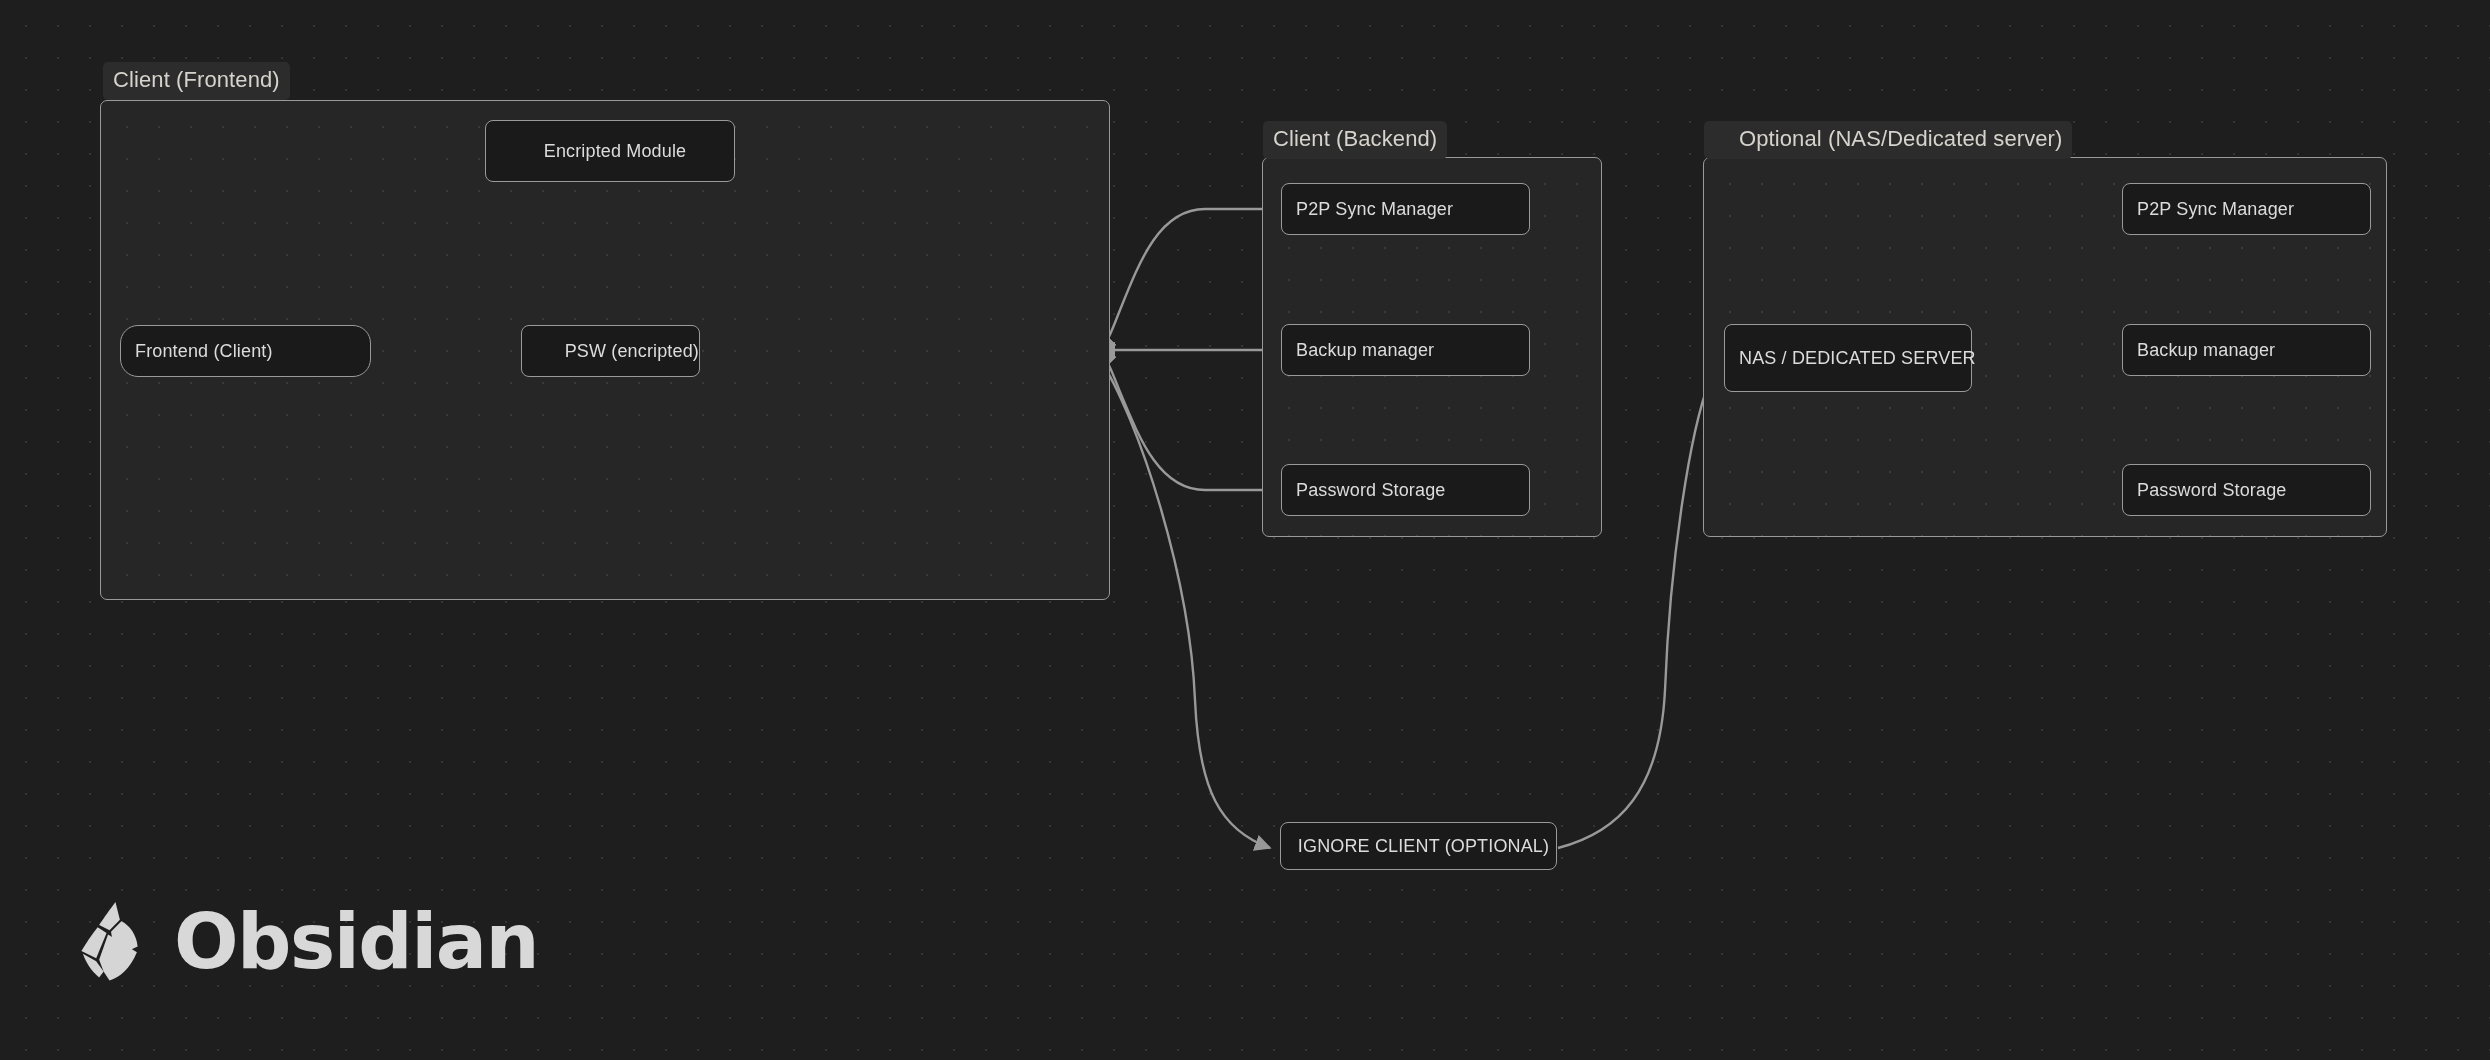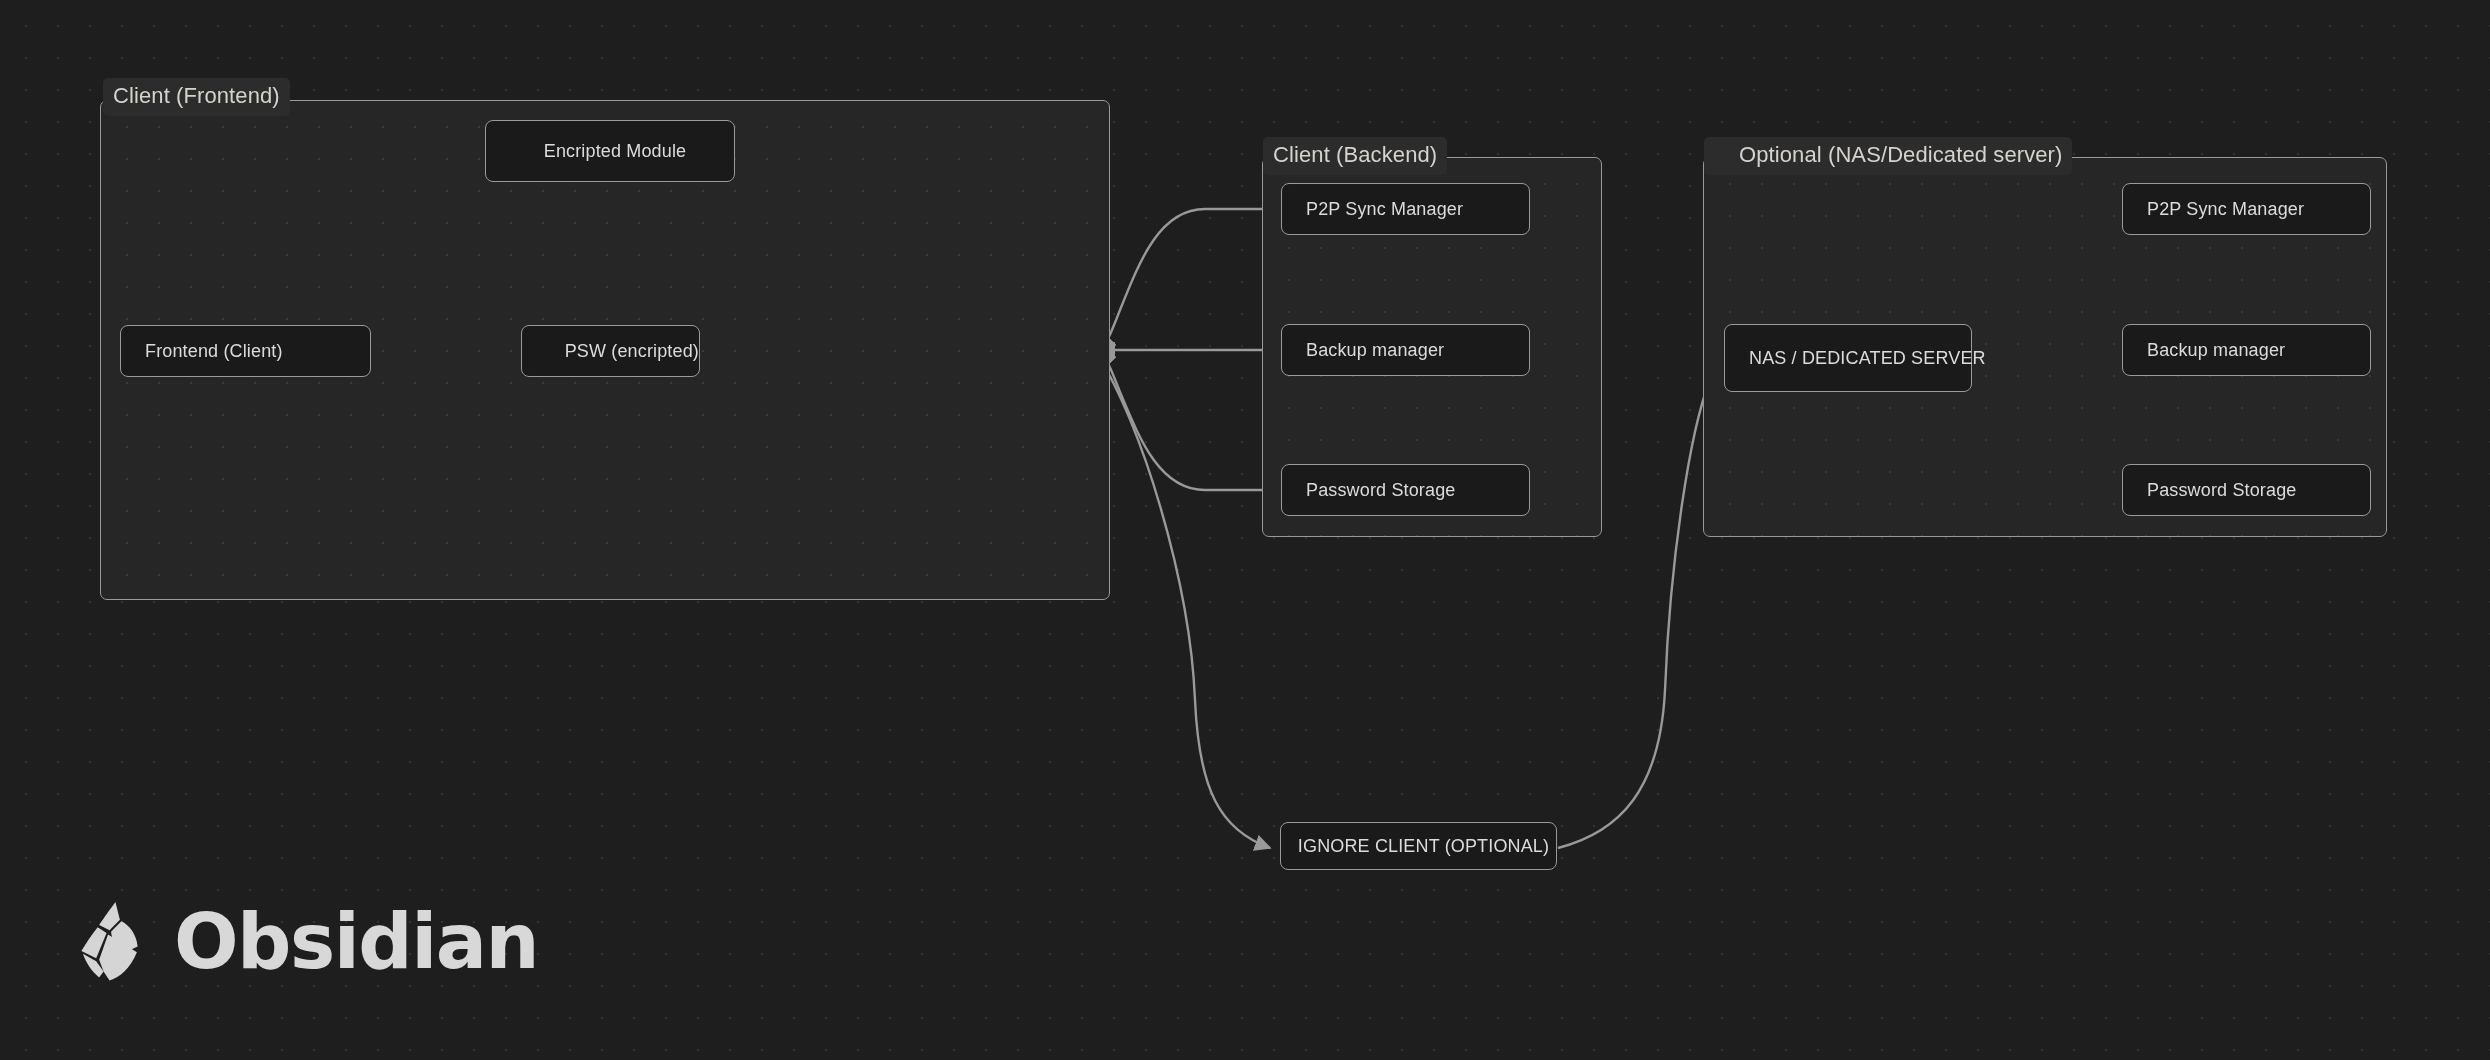--- a/index.html
+++ b/index.html
@@ -45,33 +45,32 @@
   .cluster-label {
     position: absolute;
     background: #2c2c2c;
     color: #d6d3cd;
     font-size: 22px;
     line-height: 1;
     padding: 7px 10px 9px 10px;
     border-radius: 5px;
     white-space: nowrap;
     letter-spacing: 0.1px;
-    margin-top: 16px;
   }
   .node {
     position: absolute;
     background: #1a1a1a;
     border: 1.6px solid #9a9a9a;
     border-radius: 8px;
     box-sizing: border-box;
     display: flex;
     align-items: center;
     color: #dcdcdc;
     font-size: 18px;
-    padding-left: 24px;
+    padding-left: 14px;
     letter-spacing: 0.15px;
     white-space: nowrap;
   }
   .node.center { justify-content: center; padding-left: 10px; }
   #logo {
     position: absolute;
     left: 74px;
     top: 900px;
     display: flex;
     align-items: center;
@@ -130,21 +129,21 @@
     </g>
   </svg>
 
   <div class="cluster" style="left:100px; top:100px; width:1010px; height:500px;"></div>
   <div class="cluster-label" style="left:103px; top:62px;">Client (Frontend)</div>
 
   <div class="node center" style="left:485px; top:120px; width:250px; height:62px;">
     <span>Encripted Module</span>
   </div>
 
-  <div class="node" style="left:120px; top:325px; width:251px; height:52px;">
+  <div class="node" style="left:120px; top:325px; width:251px; height:52px;border-radius:18px;">
     <span>Frontend (Client)</span>
   </div>
 
   <div class="node" style="left:521px; top:325px; width:179px; height:52px;justify-content:flex-end;">
     <span>PSW (encripted)</span>
   </div>
 
 
 
   <div class="cluster" style="left:1262px; top:157px; width:340px; height:380px;"></div>

